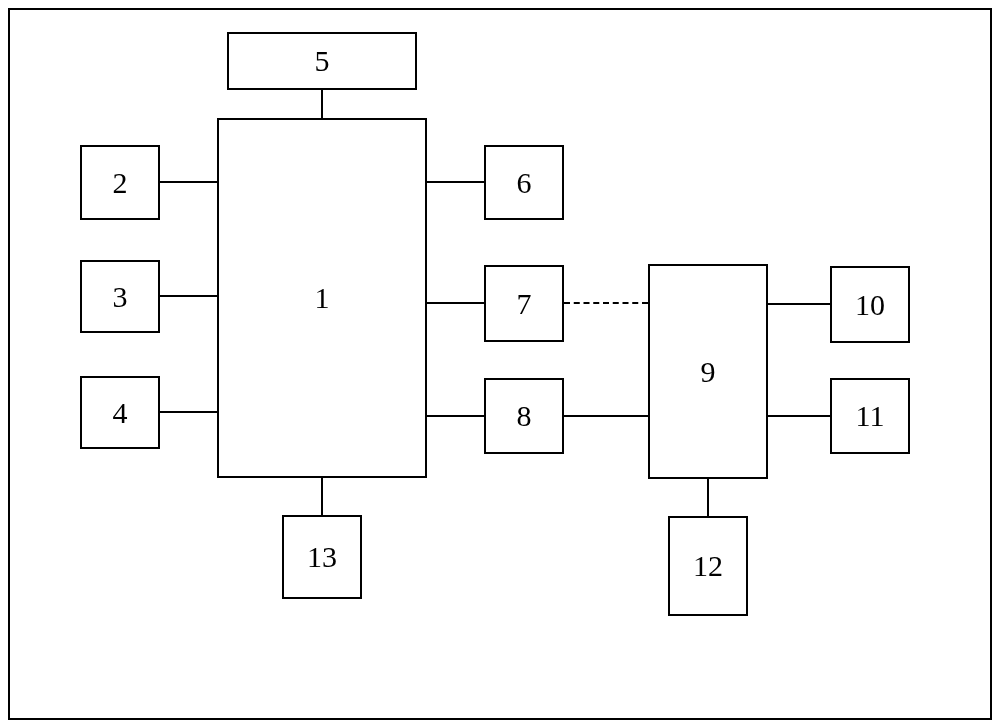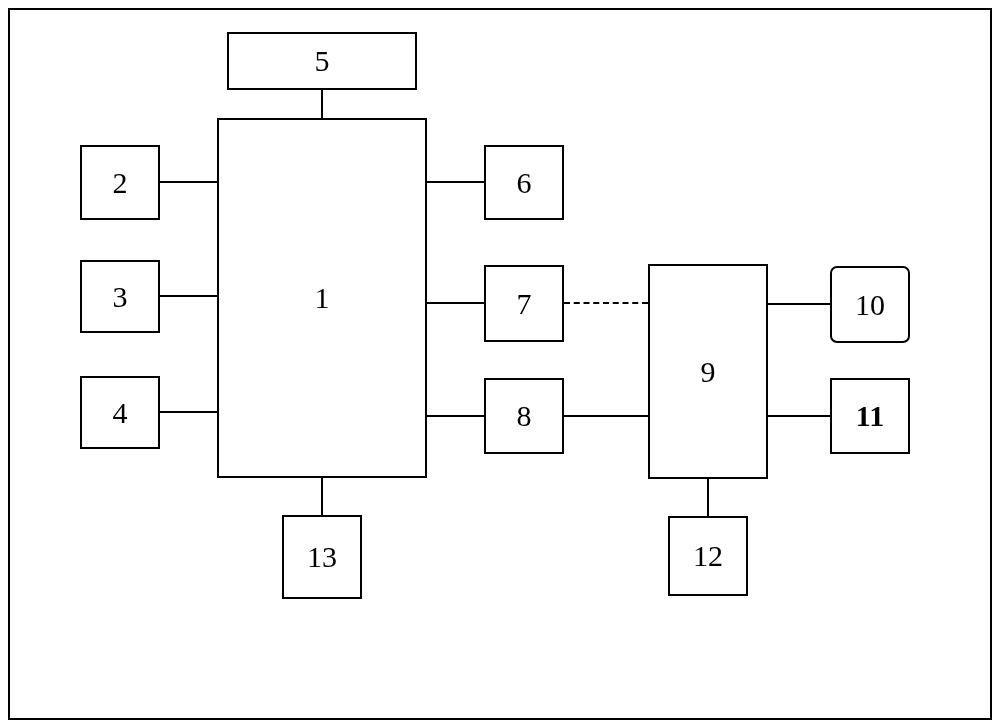--- a/index.html
+++ b/index.html
@@ -90,28 +90,28 @@
   <div class="conn" style="left:321px; top:478px; width:2px; height:37px;"></div>
 
   <div class="box" style="left:648px; top:264px; width:120px; height:215px;">
     <span>9</span>
   </div>
 
   <div class="conn-dashed" style="left:564px; top:302px; width:84px;"></div>
 
   <div class="conn" style="left:564px; top:415px; width:84px; height:2px;"></div>
 
-  <div class="box" style="left:830px; top:266px; width:80px; height:77px;border-radius:7px;">
+  <div class="box" style="left:830px; top:266px; width:80px; height:77px;">
     <span>10</span>
   </div>
   <div class="conn" style="left:768px; top:303px; width:62px; height:2px;"></div>
 
-  <div class="box" style="left:830px; top:378px; width:80px; height:76px;font-weight:bold;">
+  <div class="box" style="left:830px; top:378px; width:80px; height:76px;">
     <span>11</span>
   </div>
   <div class="conn" style="left:768px; top:415px; width:62px; height:2px;"></div>
 
-  <div class="box" style="left:668px; top:516px; width:80px; height:80px;">
+  <div class="box" style="left:668px; top:516px; width:80px; height:100px;">
     <span>12</span>
   </div>
   <div class="conn" style="left:707px; top:479px; width:2px; height:37px;"></div>
 
 </div>
 
 </body></html>

